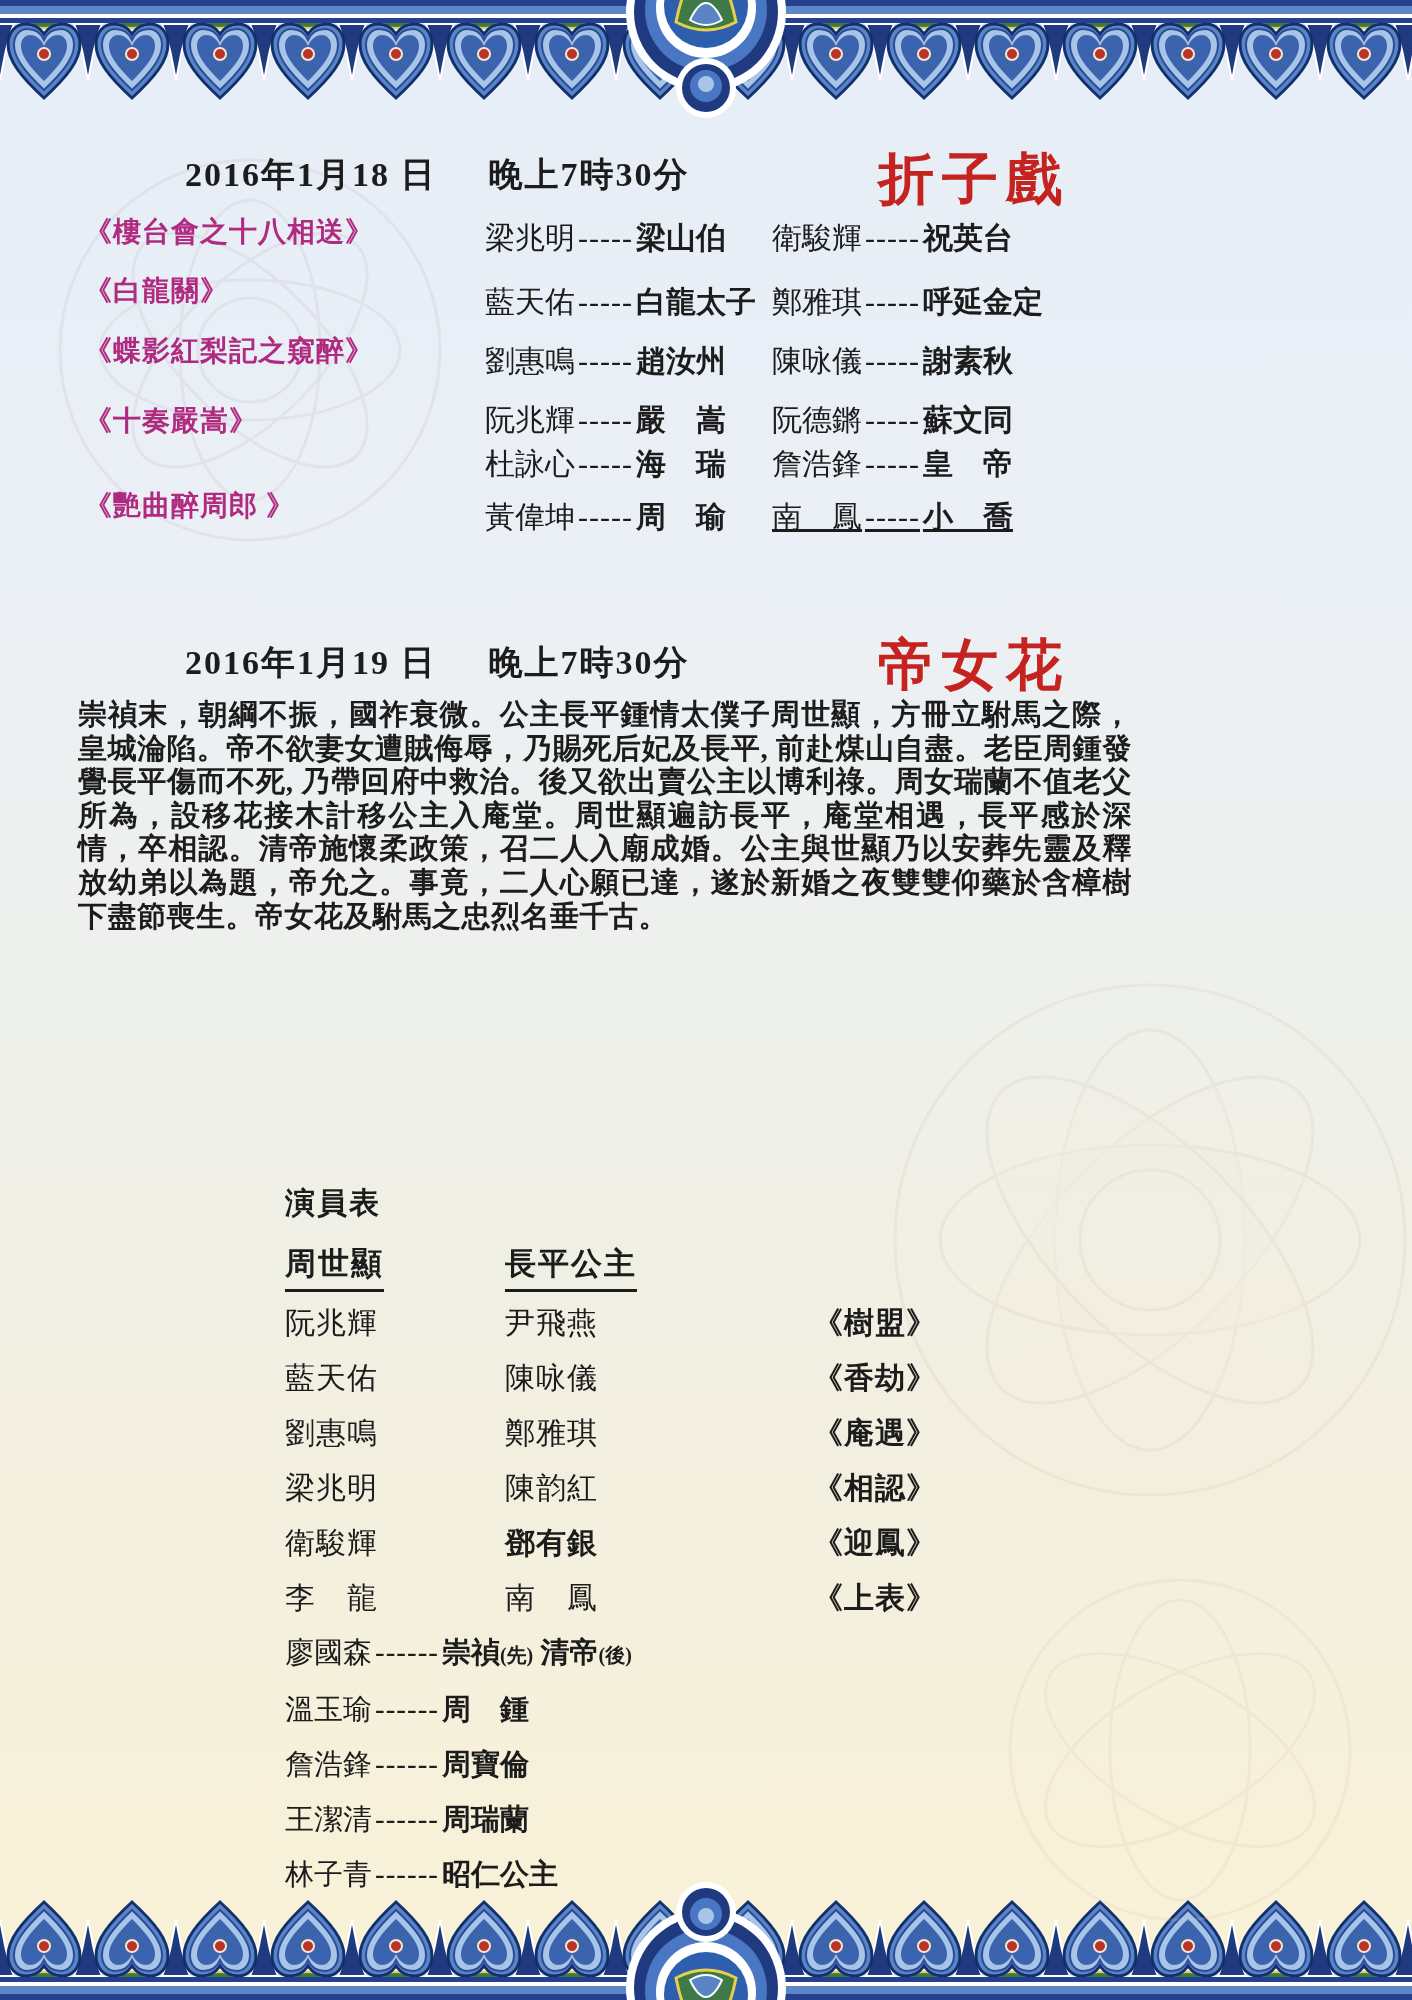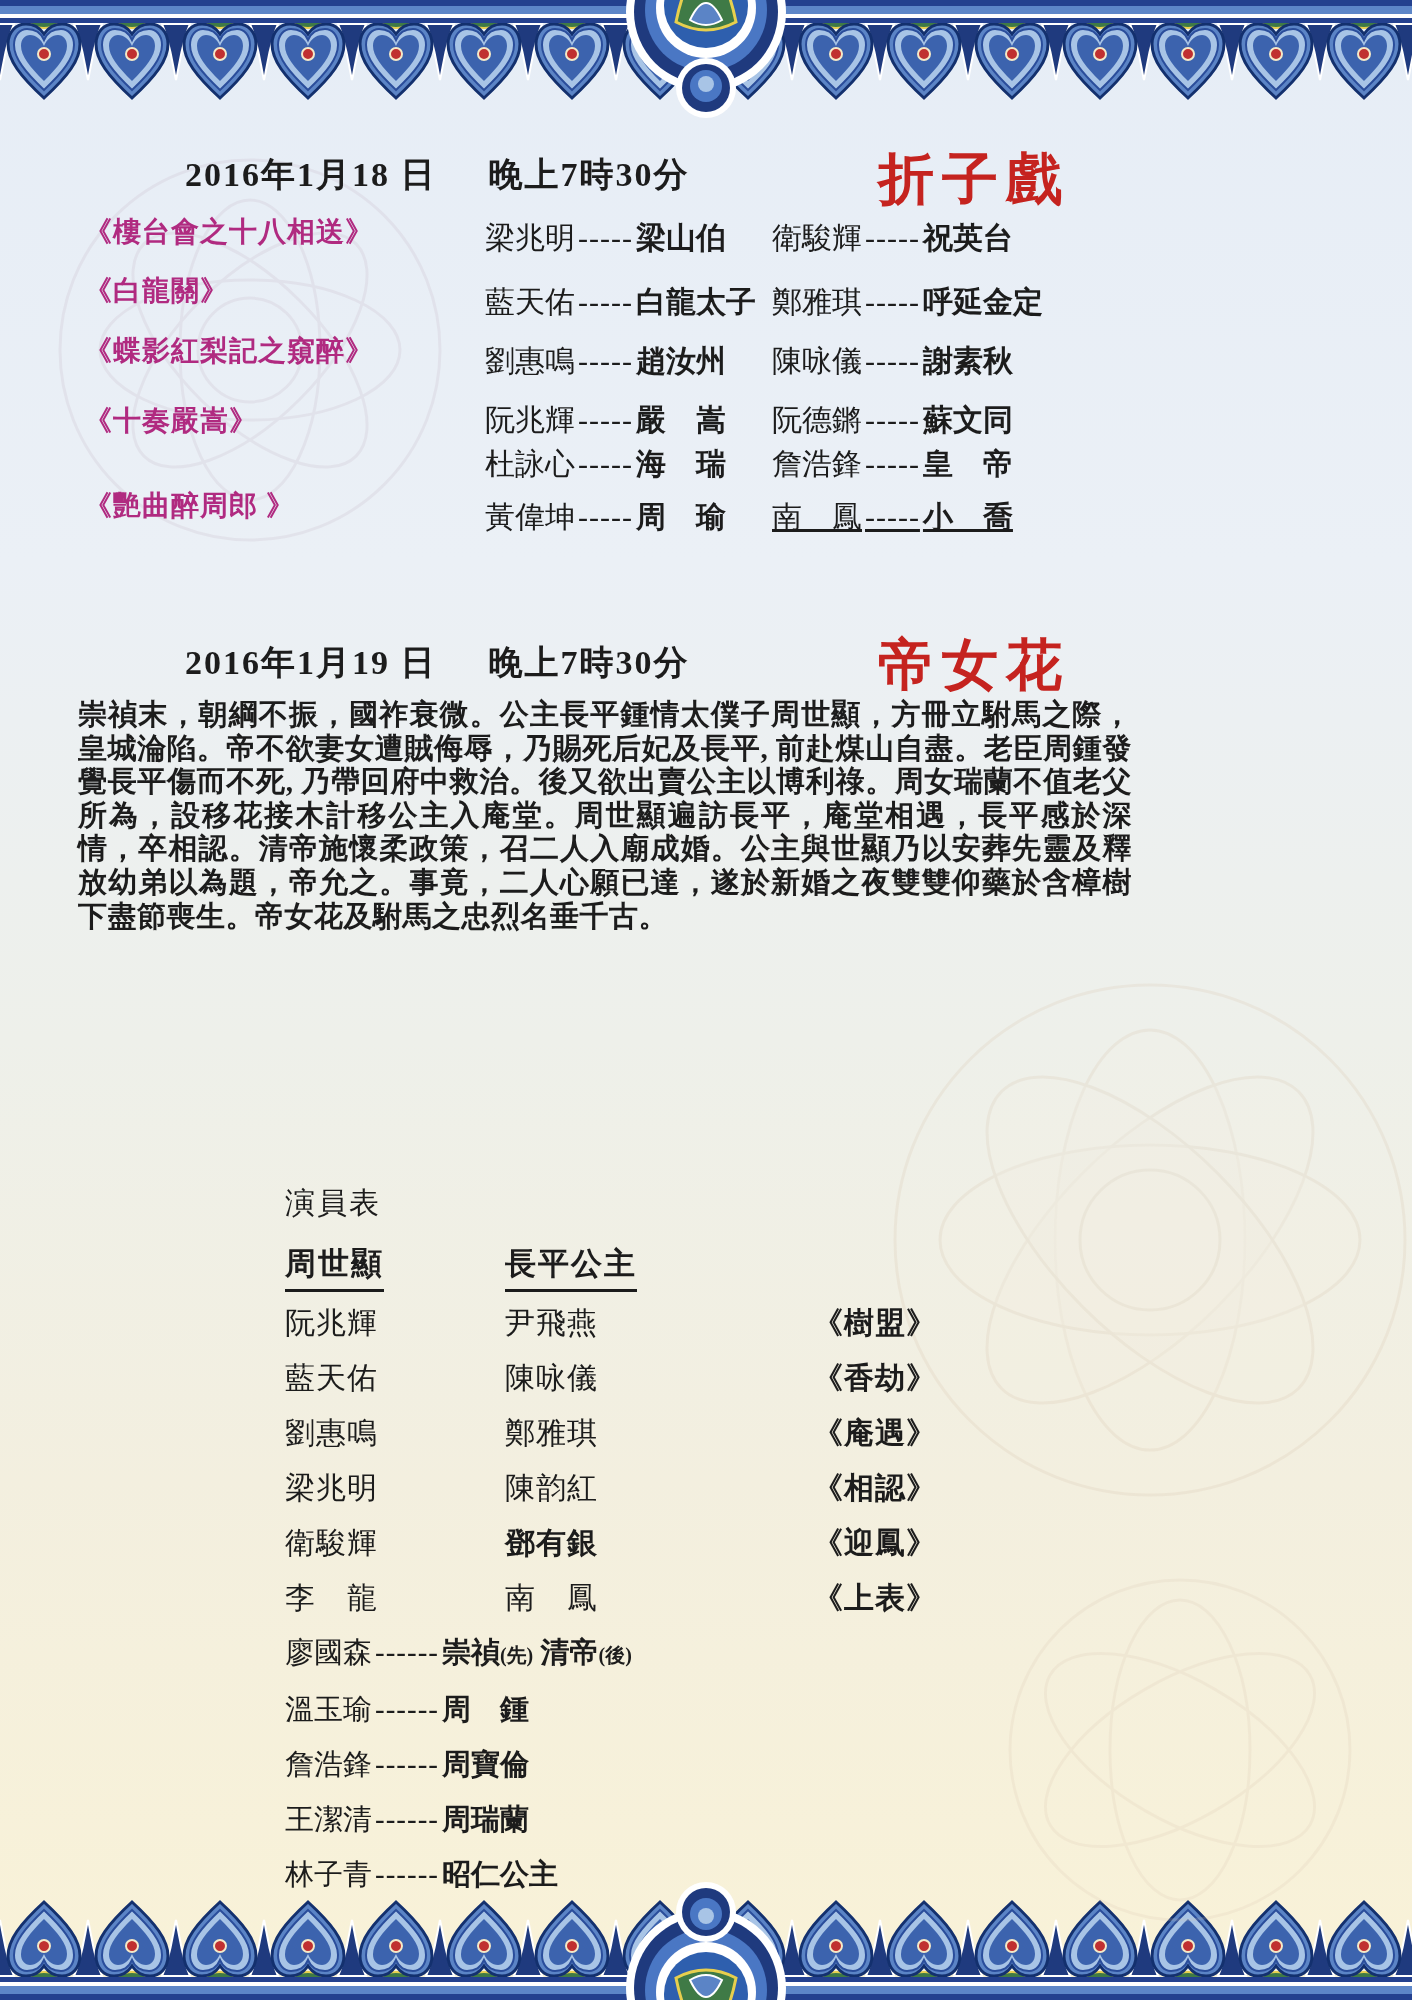--- a/index.html
+++ b/index.html
@@ -14,21 +14,21 @@
   .border-bottom{bottom:0;transform:scaleY(-1);}
   .wm{position:absolute;pointer-events:none;}
   .date-line{font-size:34px;font-weight:700;letter-spacing:2px;white-space:nowrap;}
   .time-part{margin-left:52px;}
   .sec-title{font-size:56px;font-weight:700;color:var(--accent-red,#c5231f);letter-spacing:8px;white-space:nowrap;}
   .play{font-size:28px;font-weight:700;color:var(--accent-magenta,#b02a80);white-space:nowrap;letter-spacing:1px;}
   .castline{font-size:30px;white-space:nowrap;}
   .castline .role{font-weight:700;}
   .dash{letter-spacing:1px;padding:0 3px;}
   .syn{font-size:29px;line-height:33.6px;font-weight:600;text-align:justify;letter-spacing:0.5px;}
-  .tbl-caption{font-size:30px;font-weight:400;letter-spacing:2px;text-align:right;}
+  .tbl-caption{font-size:30px;font-weight:700;letter-spacing:2px;text-align:right;}
   .tbl-h{font-size:31px;font-weight:700;letter-spacing:2px;border-bottom:3px solid #1c1c1c;padding-bottom:4px;}
   .tbl-cell{font-size:30px;letter-spacing:1px;white-space:nowrap;}
   .scene{font-weight:700;}
   .extra{font-size:29px;white-space:nowrap;}
   .extra .role{font-weight:700;}
   .extra .note{font-size:20px;font-weight:700;}
 </style>
 </head>
 <body>
 

